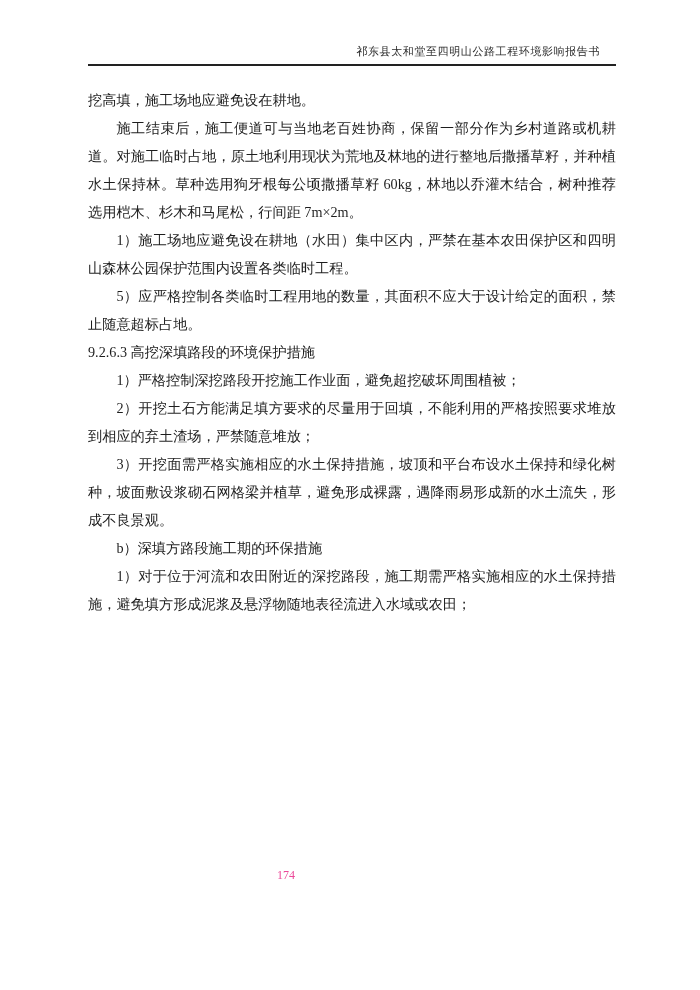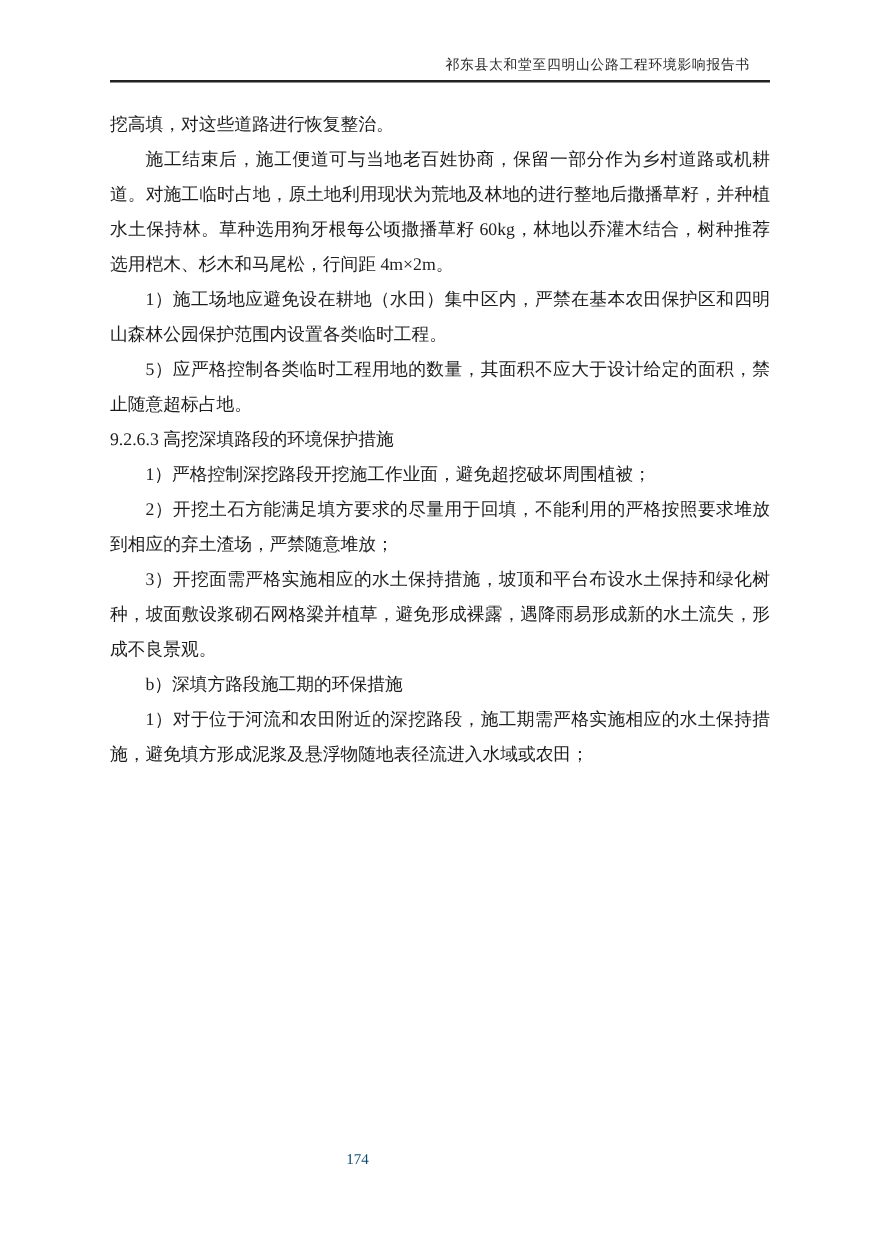--- a/index.html
+++ b/index.html
@@ -38,40 +38,40 @@
     line-height: 28px;
     text-align: justify;
     text-justify: inter-ideograph;
     color: #1d1d1d;
   }
   .content p { margin: 0; padding: 0; }
   .content p.indent { text-indent: 2em; }
   .content p.heading { text-indent: 0; }
   .page-footer {
     position: absolute;
-    top: 920px;
+    top: 868px;
     left: 0;
     width: 572px;
     text-align: center;
     font-size: 12px;
-    color: #0c4a6e;
+    color: #ec4899;
   }
 </style>
 </head>
 <body>
 
 <div class="page-header">
   <span>祁东县太和堂至四明山公路工程环境影响报告书</span>
 </div>
 
 <div class="header-rule"></div>
 
 <div class="content" id="content">
-    <p class="">挖高填，对这些道路进行恢复整治。</p>
-    <p class="indent">施工结束后，施工便道可与当地老百姓协商，保留一部分作为乡村道路或机耕道。对施工临时占地，原土地利用现状为荒地及林地的进行整地后撒播草籽，并种植水土保持林。草种选用狗牙根每公顷撒播草籽 60kg，林地以乔灌木结合，树种推荐选用桤木、杉木和马尾松，行间距 4m×2m。</p>
+    <p class="">挖高填，施工场地应避免设在耕地。</p>
+    <p class="indent">施工结束后，施工便道可与当地老百姓协商，保留一部分作为乡村道路或机耕道。对施工临时占地，原土地利用现状为荒地及林地的进行整地后撒播草籽，并种植水土保持林。草种选用狗牙根每公顷撒播草籽 60kg，林地以乔灌木结合，树种推荐选用桤木、杉木和马尾松，行间距 7m×2m。</p>
     <p class="indent">1）施工场地应避免设在耕地（水田）集中区内，严禁在基本农田保护区和四明山森林公园保护范围内设置各类临时工程。</p>
     <p class="indent">5）应严格控制各类临时工程用地的数量，其面积不应大于设计给定的面积，禁止随意超标占地。</p>
     <p class="heading">9.2.6.3  高挖深填路段的环境保护措施</p>
     <p class="indent">1）严格控制深挖路段开挖施工作业面，避免超挖破坏周围植被；</p>
     <p class="indent">2）开挖土石方能满足填方要求的尽量用于回填，不能利用的严格按照要求堆放到相应的弃土渣场，严禁随意堆放；</p>
     <p class="indent">3）开挖面需严格实施相应的水土保持措施，坡顶和平台布设水土保持和绿化树种，坡面敷设浆砌石网格梁并植草，避免形成裸露，遇降雨易形成新的水土流失，形成不良景观。</p>
     <p class="indent">b）深填方路段施工期的环保措施</p>
     <p class="indent">1）对于位于河流和农田附近的深挖路段，施工期需严格实施相应的水土保持措施，避免填方形成泥浆及悬浮物随地表径流进入水域或农田；</p>
   </div>
 

